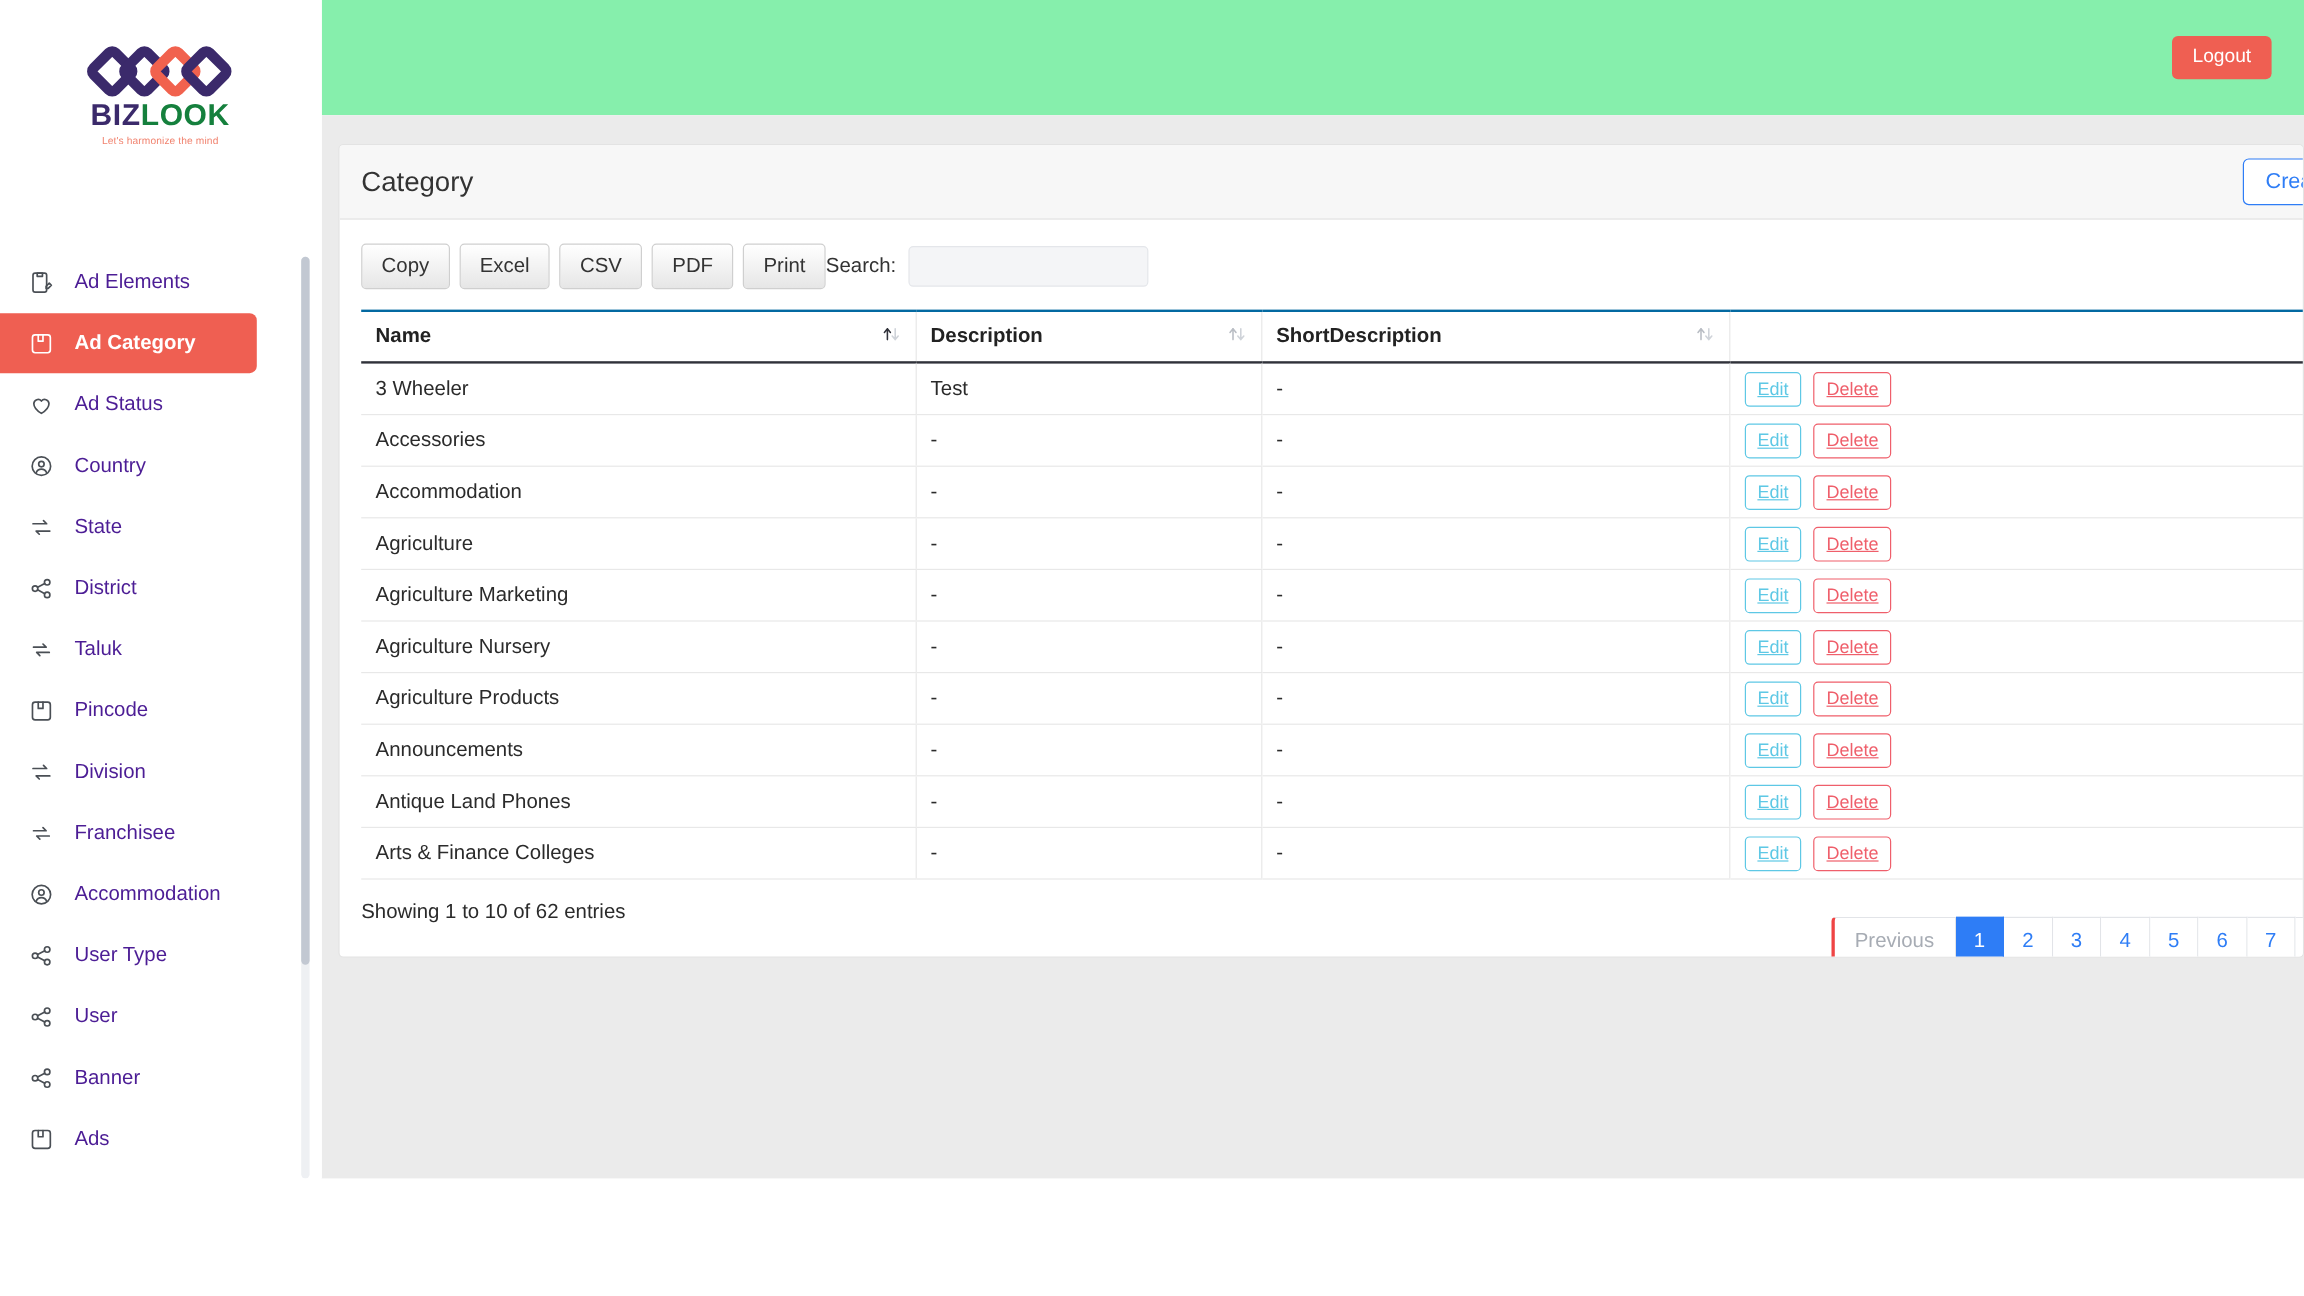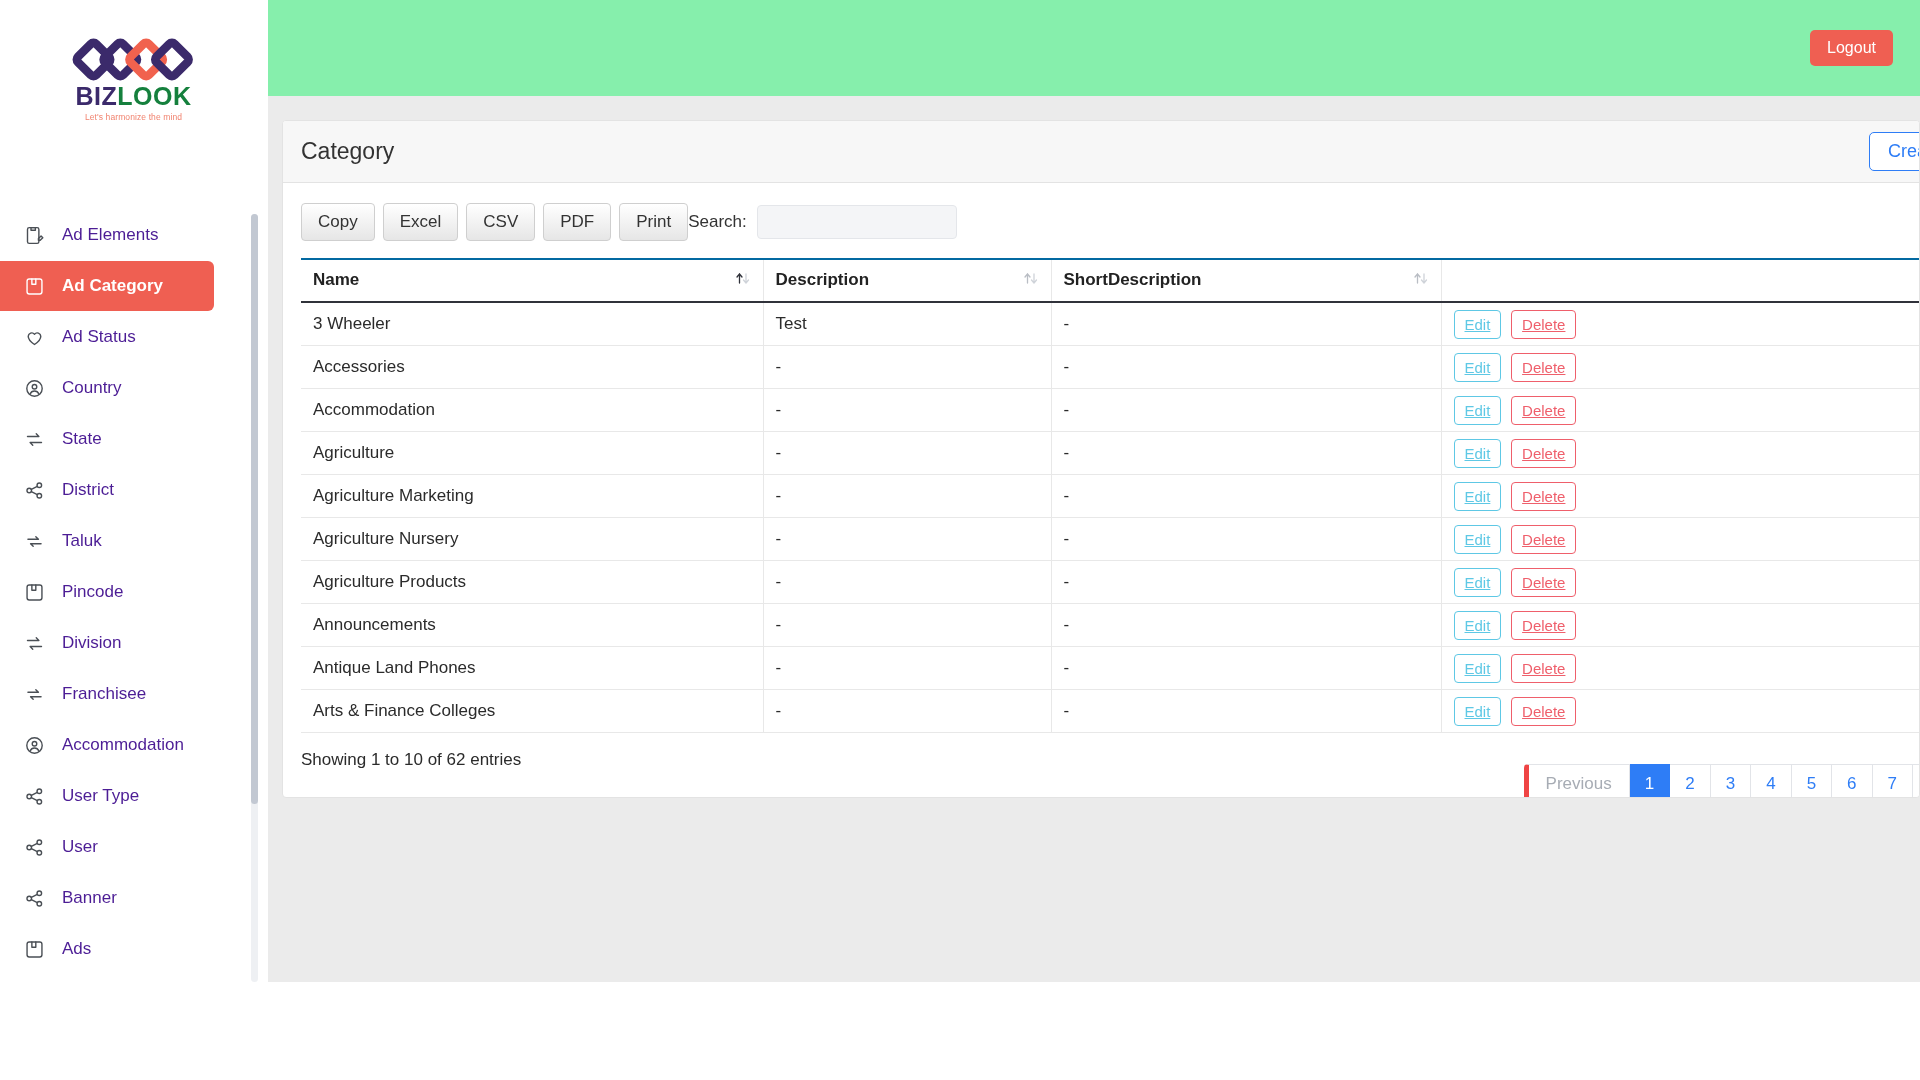--- a/index.html
+++ b/index.html
@@ -159,21 +159,21 @@
     padding: 17px 0 0 0;
   }
   .showing { font-size: 17px; color: #2b2b2b; }
   .pagination { display: flex; margin-right: -60px; margin-top: 14px; }
   .page-btn {
     border: 1px solid #e2e4e8; border-left: none;
     background: #fff; color: #2e7df6;
     font-family: inherit; font-size: 17px;
     padding: 9px 15px; cursor: pointer; min-width: 30px; text-align: center;
   }
-  .page-btn:first-child { border-left: 5px solid #ef4444; border-radius: 4px 0 0 4px; }
+  .page-btn:first-child { border-left: 3px solid #ef4444; border-radius: 4px 0 0 4px; }
   .page-btn.prev { color: #a7acb4; cursor: default; padding: 9px 17px; }
   .page-btn.active { background: #2e7df6; color: #fff; border-color: #2e7df6; font-weight: normal; }
   .page-btn.next { border-radius: 0 4px 4px 0; white-space: nowrap; }
 </style>
 </head>
 <body>
 
 <div class="app">
 
   <aside class="sidebar">

